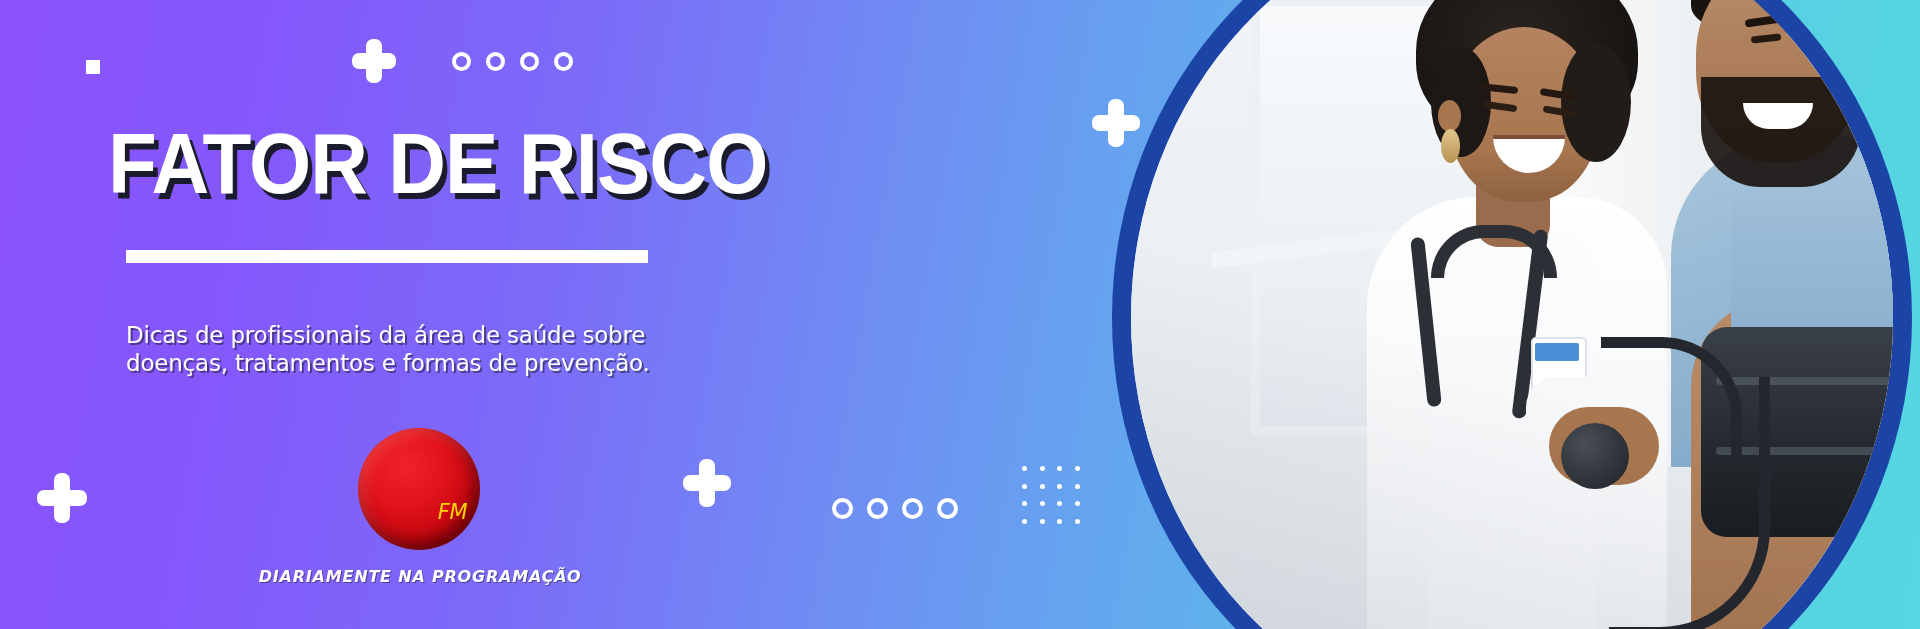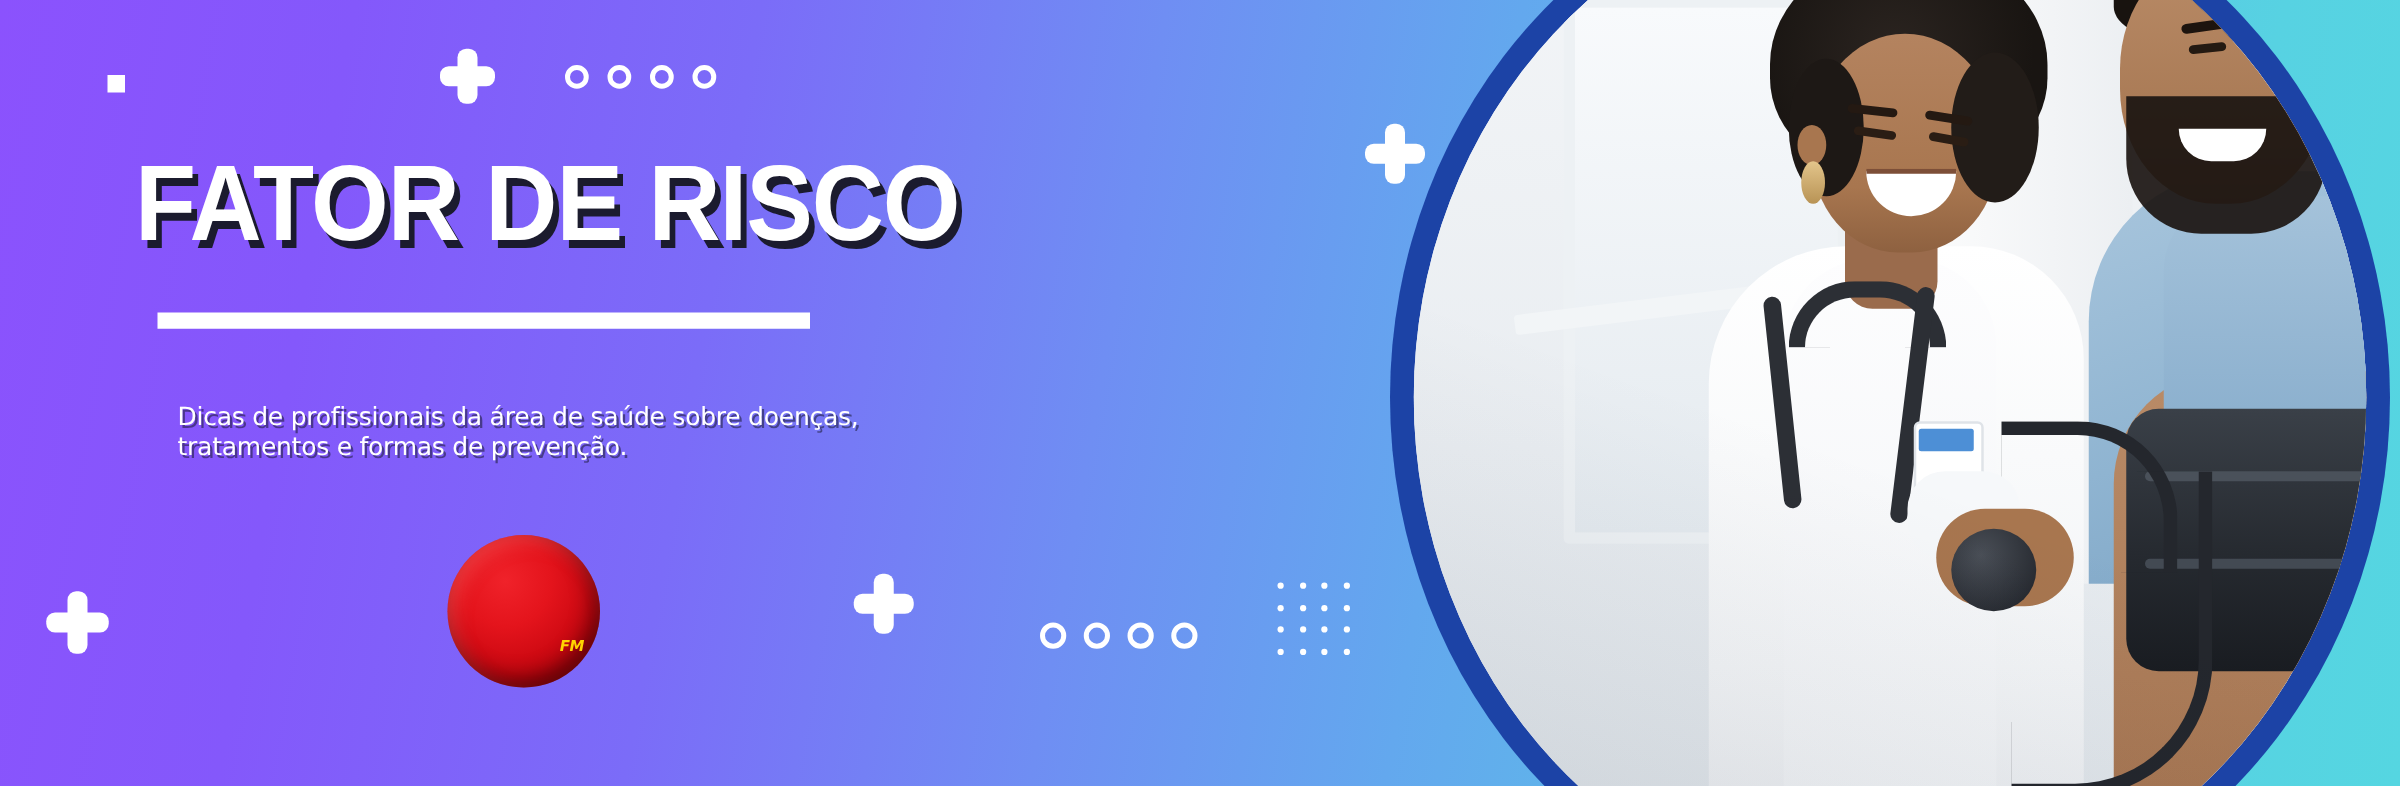--- a/index.html
+++ b/index.html
@@ -50,24 +50,24 @@
   #headline-rule{
     position:absolute;
     left:126px;
     top:250px;
     width:522px;
     height:13px;
     background:#ffffff;
   }
   #subtitle{
     position:absolute;
-    left:142px;
+    left:126px;
     top:321px;
     width:600px;
-    font-size:20px;
+    font-size:23px;
     line-height:1.22;
     color:#ffffff;
     font-family:"DejaVu Sans","Liberation Sans",sans-serif;
     text-shadow:2px 2px 0 rgba(25,25,50,.55);
     letter-spacing:-0.2px;
   }
 
   
   #logo{
     position:absolute;
@@ -90,22 +90,22 @@
     font-style:italic;
     color:#ffffff;
     font-family:"DejaVu Sans","Liberation Sans",sans-serif;
     letter-spacing:-3px;
     line-height:1;
     text-shadow:2px 3px 3px rgba(90,0,0,.55);
   }
   #logo-fm{
     position:absolute;
     right:13px;bottom:26px;
-    font-size:12px;
-    font-weight:bold;
+    font-size:21px;
+    font-weight:normal;
     font-style:italic;
     color:#ffd400;
     font-family:"DejaVu Sans","Liberation Sans",sans-serif;
     letter-spacing:-0.5px;
     margin-top:33px;
   }
   #logo-tagline{
     position:absolute;
     left:140px;
     top:567px;
@@ -243,20 +243,21 @@
   </div>
 
   <div id="headline">FATOR DE RISCO</div>
   <div id="headline-rule"></div>
   <div id="subtitle">Dicas de profissionais da área de saúde sobre doenças, tratamentos e formas de prevenção.</div>
 
   <div id="logo">
     <div id="logo-circle"></div>
     <div id="logo-fm">FM</div>
   </div>
+  <div id="logo-tagline">DIARIAMENTE NA PROGRAMAÇÃO</div>
 
   <div id="photo-frame">
     <div id="photo-inner">
       <div id="scene">
         <div class="sc" id="sc-wall"></div>
         <div class="sc" id="sc-win2"></div>
         <div class="sc" id="sc-win"></div>
         <div class="sc" id="sc-curtain"></div>
         <div class="sc" id="sc-blind"></div>
 

